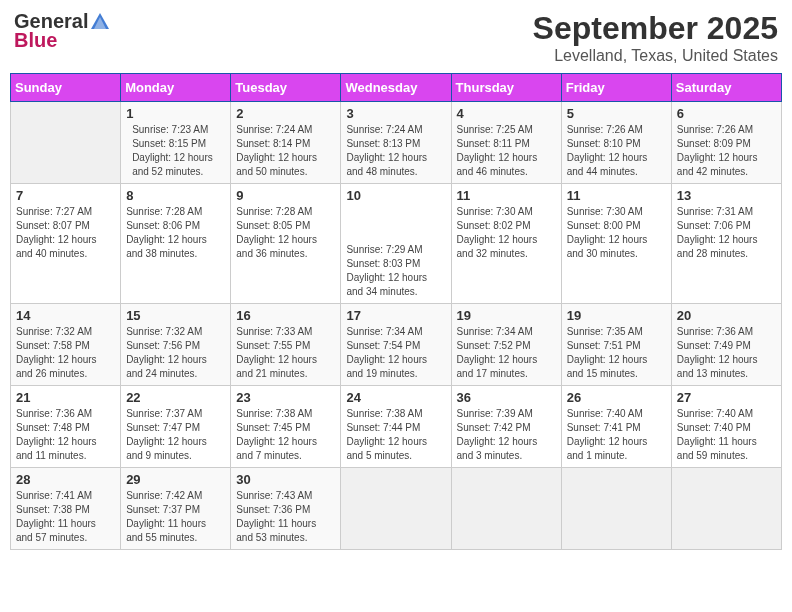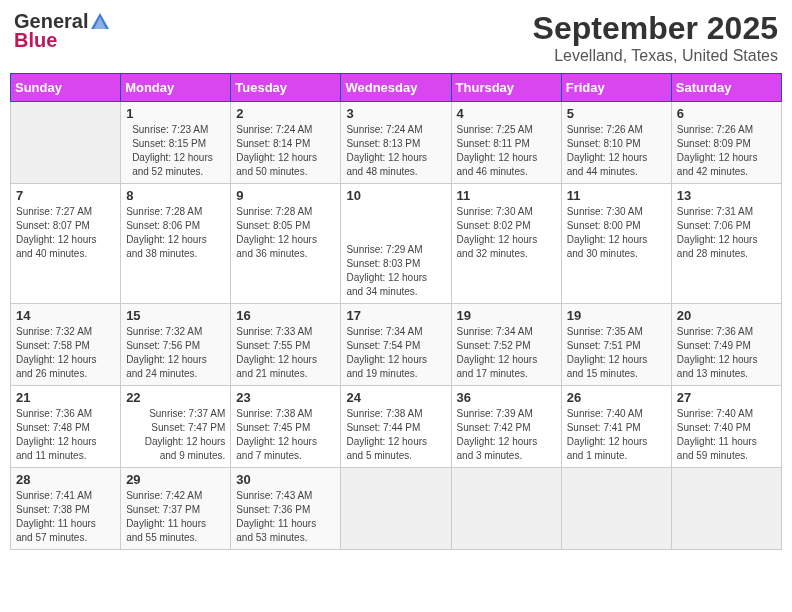--- a/index.html
+++ b/index.html
@@ -245,21 +245,21 @@
       </tr>
       <tr>
         <td>
           <span class="day-num">21</span>
           <div class="day-info" style="white-space: pre-line;">Sunrise: 7:36 AM
 Sunset: 7:48 PM
 Daylight: 12 hours and 11 minutes.</div>
         </td>
         <td>
           <span class="day-num">22</span>
-          <div class="day-info" style="white-space: pre-line; text-align: right;">Sunrise: 7:37 AM
+          <div class="day-info" style="white-space: pre-line;">Sunrise: 7:37 AM
 Sunset: 7:47 PM
 Daylight: 12 hours and 9 minutes.</div>
         </td>
         <td>
           <span class="day-num">23</span>
           <div class="day-info" style="white-space: pre-line;">Sunrise: 7:38 AM
 Sunset: 7:45 PM
 Daylight: 12 hours and 7 minutes.</div>
         </td>
         <td>

